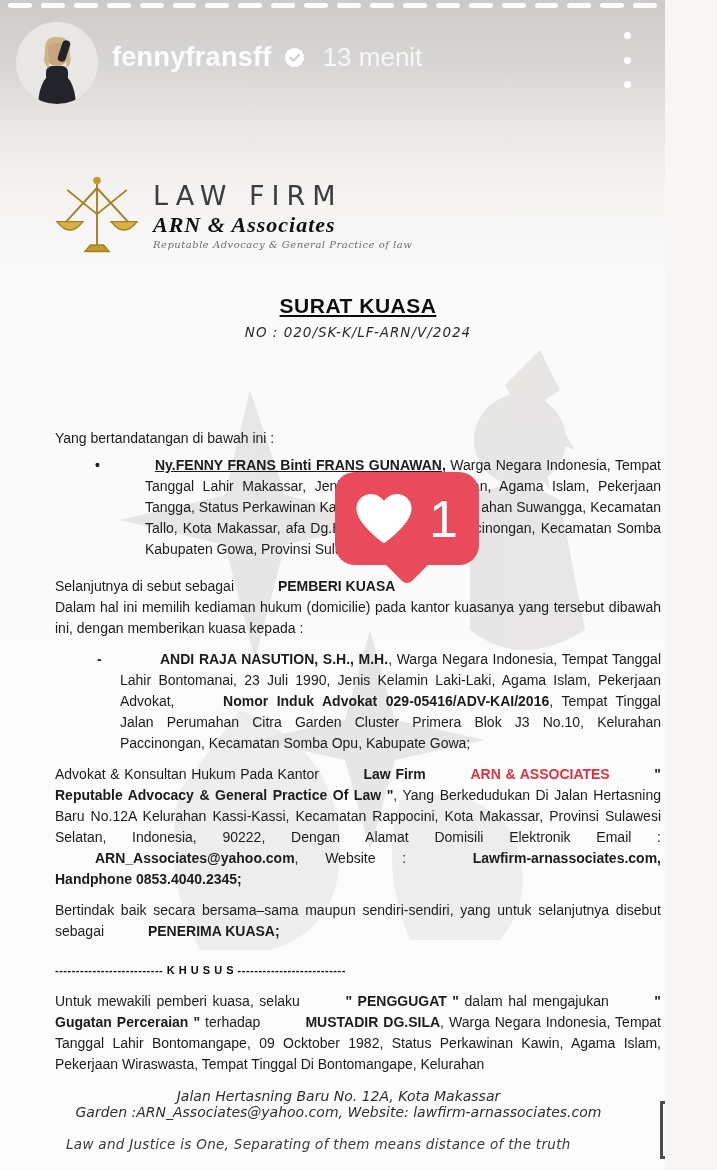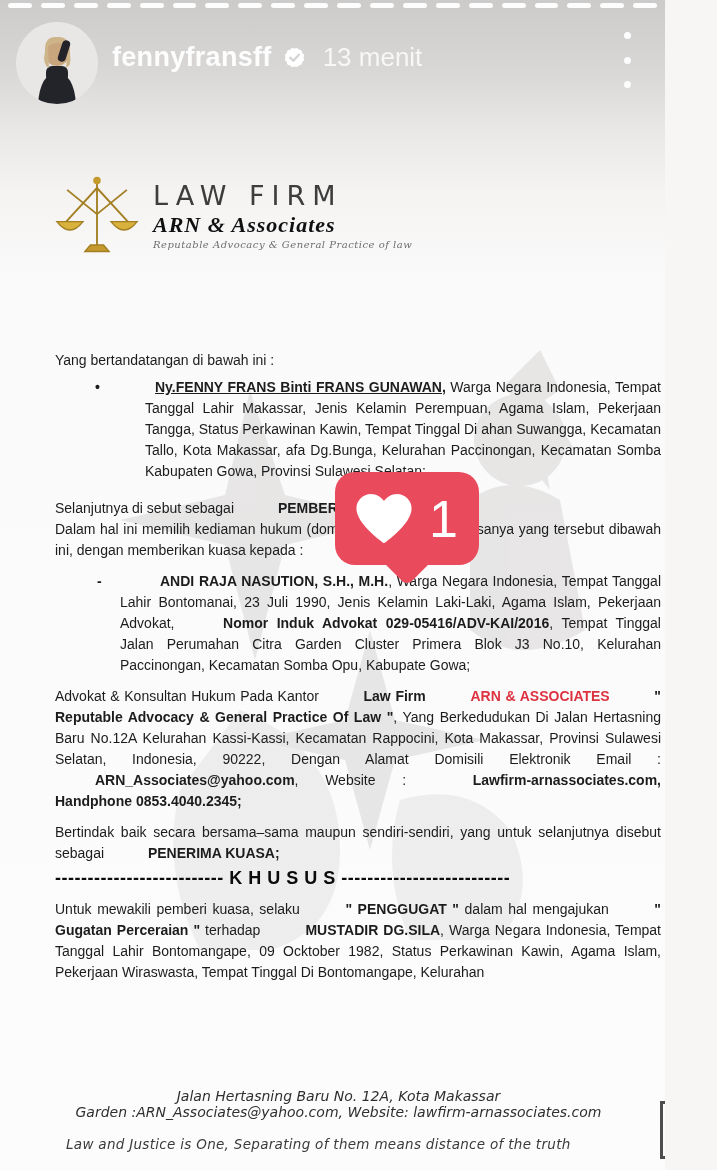--- a/index.html
+++ b/index.html
@@ -35,21 +35,21 @@
   .p{margin:0;}
   .intro{margin-top:88px;}
   .hang1{position:relative;padding-left:90px;text-indent:-30px;margin-top:6px;}
   .hang1 .marker{position:absolute;left:40px;top:0;text-indent:0;font-weight:700;}
   .hang2{position:relative;padding-left:65px;margin-top:10px;}
   .hang2 .marker{position:absolute;left:42px;top:0;font-weight:700;}
   .mt{margin-top:10px;}
   .mt2{margin-top:16px;}
   .b{font-weight:700;padding-left:40px;}
   .u{text-decoration:underline;}
-  .khusus{margin-top:4px;font-weight:700;font-size:18px;white-space:nowrap;overflow:hidden;
+  .khusus{margin-top:18px;font-weight:700;font-size:11px;white-space:nowrap;overflow:hidden;
     letter-spacing:.5px;color:#0b0b0b;}
 
   
   .foot{position:absolute;left:12px;right:0;top:1088px;text-align:center;z-index:2;
     font-family:"DejaVu Sans",sans-serif;font-style:italic;font-size:14px;color:#2f2f2f;line-height:16px;}
   .quote{position:absolute;left:66px;top:1136px;z-index:2;font-family:"DejaVu Sans",sans-serif;
     font-style:italic;font-size:13.5px;color:#3a3a3a;letter-spacing:.3px;}
   .bracket{position:absolute;left:660px;top:1101px;width:24px;height:58px;border-left:3px solid #4d4d4d;z-index:2;}
   .bracket:before,.bracket:after{content:"";position:absolute;left:0;width:14px;height:3px;background:#4d4d4d;}
   .bracket:before{top:0;}.bracket:after{bottom:0;}
@@ -147,20 +147,24 @@
         <path d="M60 52 Q74 70 88 52 Z" fill="#d8b23c" stroke="#a37e22" stroke-width="1.5"></path>
         <path d="M32 84 L58 84 L52 77 L38 77 Z" fill="#c49a2f" stroke="#a37e22" stroke-width="1.5"></path>
       </svg>
       <div class="lh-text">
         <span class="lh-1">LAW FIRM</span>
         <span class="lh-2">ARN &amp; Associates</span>
         <span class="lh-3">Reputable Advocacy &amp; General Practice of law</span>
       </div>
     </div>
 
+    <div class="title-block">
+      <div class="doc-title">SURAT KUASA</div>
+      <div class="doc-no">NO : 020/SK-K/LF-ARN/V/2024</div>
+    </div>
 
     <div class="body-text">
       <p class="p intro">Yang bertandatangan di bawah ini :</p>
 
       <div class="hang1">
         <span class="marker">•</span>
         <span><span class="b u">Ny.FENNY FRANS Binti FRANS GUNAWAN,</span><span> Warga Negara Indonesia, Tempat Tanggal Lahir Makassar, Jenis Kelamin Perempuan, Agama Islam, Pekerjaan Tangga, Status Perkawinan Kawin, Tempat Tinggal Di ahan Suwangga, Kecamatan Tallo, Kota Makassar, afa Dg.Bunga, Kelurahan Paccinongan, Kecamatan Somba Kabupaten Gowa, Provinsi Sulawesi Selatan;</span></span>
       </div>
 
       <p class="p mt2"><span>Selanjutnya di sebut sebagai </span><span class="b">PEMBERI KUASA</span></p>

